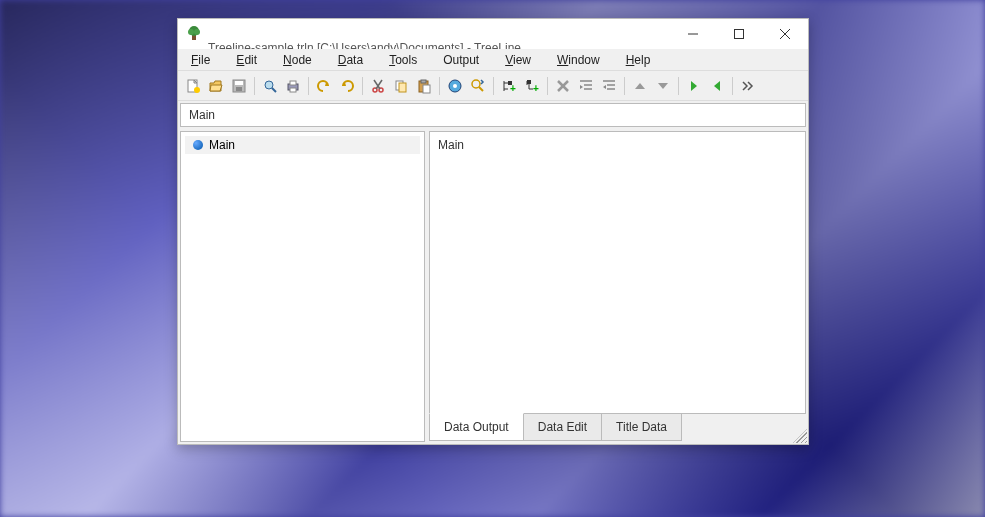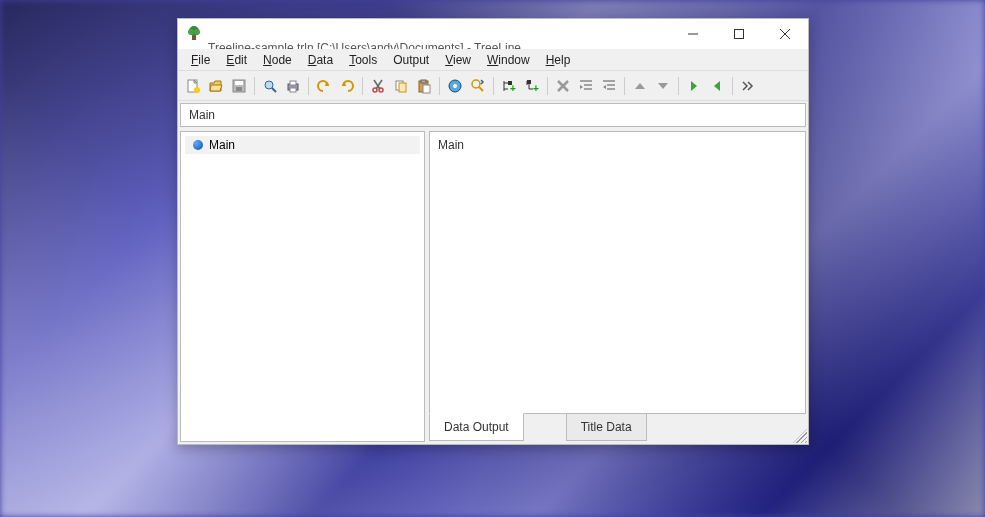--- a/index.html
+++ b/index.html
@@ -63,21 +63,21 @@
   display: flex;
   align-items: center;
   justify-content: center;
   color: #555;
 }
 .menubar {
   height: 22px;
   display: flex;
   align-items: center;
   padding: 0 6px;
-  gap: 2px;
+  gap: 12px;
   border-bottom: 1px solid #ddd;
   font-size: 12px;
   color: #222;
   background: #f0f0f0;
 }
 .menu-item {
   padding: 2px 7px;
   cursor: default;
 }
 .menu-item .ul { text-decoration: underline; }
@@ -152,21 +152,20 @@
   border: 1px solid #bbb;
   padding: 6px 8px;
   font-size: 12px;
   color: #333;
 }
 .tabbar {
   height: 28px;
   display: flex;
   align-items: flex-start;
   padding-top: 0;
-  gap: 43px;
 }
 .tab {
   padding: 6px 14px;
   background: #eaeaea;
   border: 1px solid #bbb;
   border-top: none;
   font-size: 12px;
   color: #333;
   margin-right: -1px;
 }
@@ -400,19 +399,20 @@
         <span class="tree-bullet"></span>
         <span>Main</span>
       </div>
     </div>
     <div class="right-pane">
       <div class="output-view">
         <div>Main</div>
       </div>
       <div class="tabbar">
         <div class="tab active">Data Output</div>
+        <div class="tab">Data Edit</div>
         <div class="tab">Title Data</div>
       </div>
     </div>
   </div>
 
   <div class="resize-handle"></div>
 </div>
 
 </body></html>

